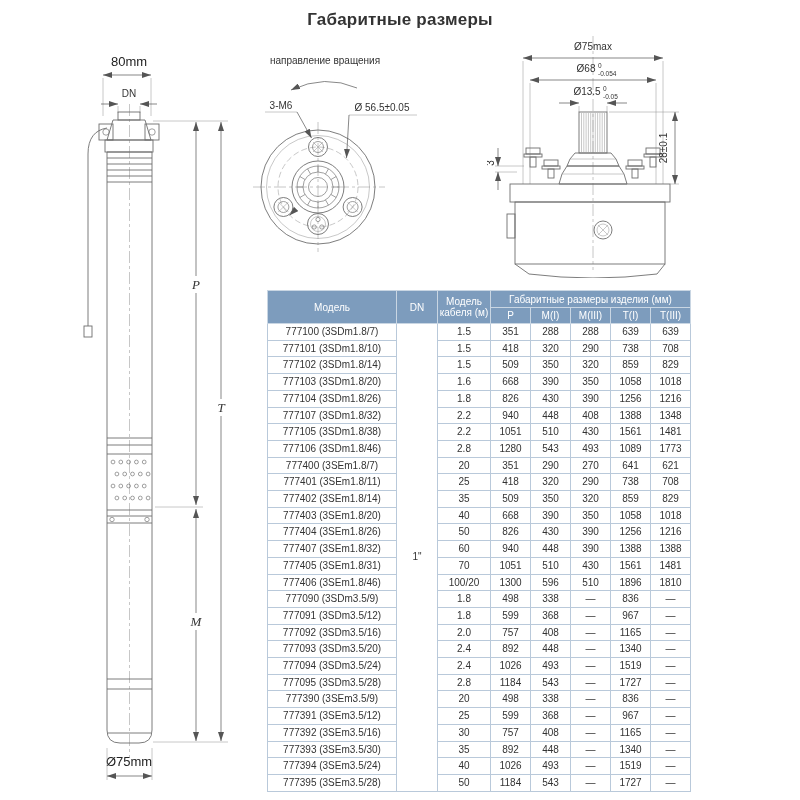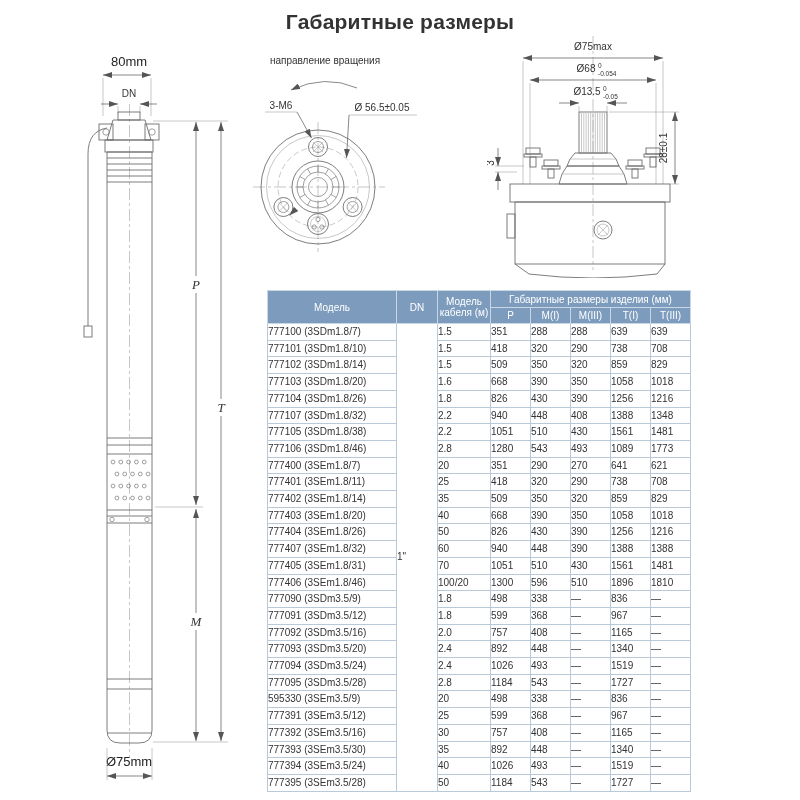--- a/index.html
+++ b/index.html
@@ -2,27 +2,27 @@
 <html><head>
 <meta charset="utf-8">
 <style>
   html,body { margin:0; padding:0; background:#fff; }
   .page {
     position:relative; width:800px; height:800px; background:#ffffff;
     font-family:"Liberation Sans", sans-serif; overflow:hidden;
   }
   .title {
     position:absolute; left:0; top:10px; width:800px; text-align:center;
-    font-size:21px; font-weight:600; color:#333; margin:0; letter-spacing:.2px;
+    font-size:17px; font-weight:600; color:#333; margin:0; letter-spacing:.2px;
   }
   
   .spec {
     position:absolute; left:267px; top:290px; width:424px;
     border-collapse:collapse; table-layout:fixed;
-    font-size:10px; color:#333; 
+    font-size:10px; color:#333; text-align:center;
   }
   .spec th {
     background:#7d9cbd; color:#fff; font-weight:normal;
     border:1px solid #c9d6e3; padding:0 1px; font-size:10px; line-height:11px;
   }
   .spec thead tr:first-child th { height:16px; }
   .spec thead tr:last-child th { height:15px; }
   .spec td {
     border:1px solid #b9c9da; height:15.7px; line-height:15.7px; padding:0;
     background:#fff; white-space:nowrap;
@@ -542,21 +542,21 @@
         <tr>
           <td>777095 (3SDm3.5/28)</td>
           <td>2.8</td>
           <td>1184</td>
           <td>543</td>
           <td>—</td>
           <td>1727</td>
           <td>—</td>
         </tr>
         <tr>
-          <td>595330 (3SEm3.5/9)</td>
+          <td>777390 (3SEm3.5/9)</td>
           <td>20</td>
           <td>498</td>
           <td>338</td>
           <td>—</td>
           <td>836</td>
           <td>—</td>
         </tr>
         <tr>
           <td>777391 (3SEm3.5/12)</td>
           <td>25</td>

